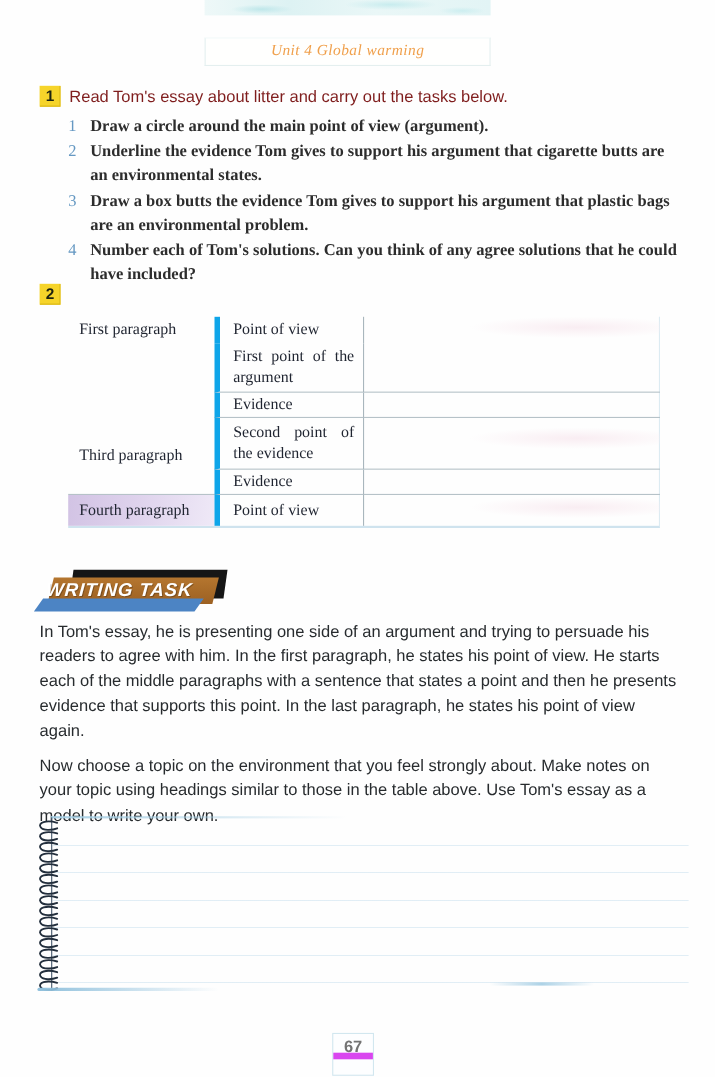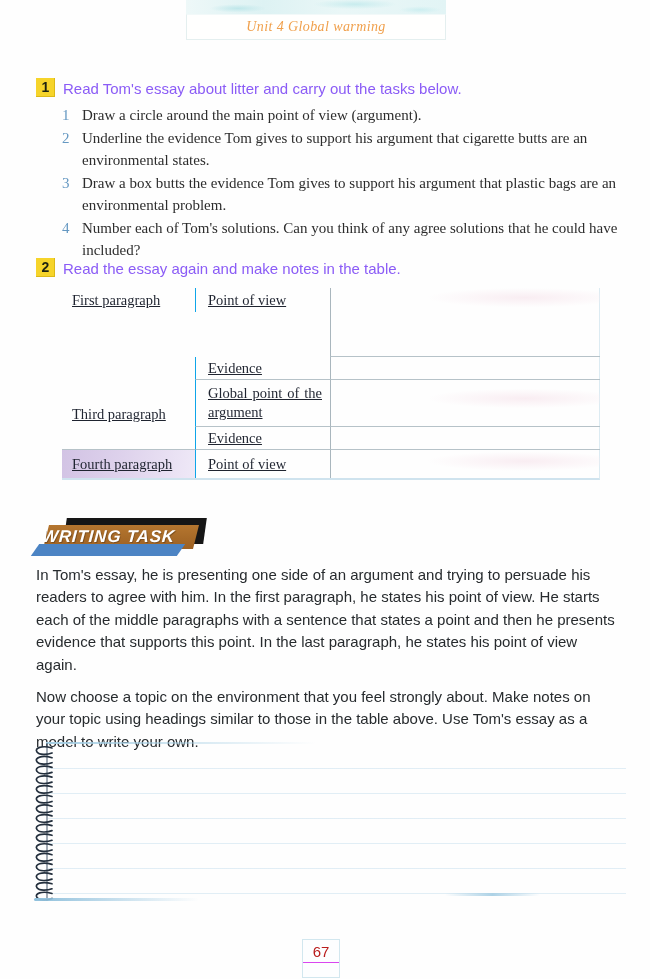--- a/index.html
+++ b/index.html
@@ -21,21 +21,21 @@
       radial-gradient(ellipse 40px 6px at 20% 60%, #bfe7ea 0%, rgba(191,231,234,0) 70%),
       radial-gradient(ellipse 60px 7px at 65% 30%, #c8ecee 0%, rgba(200,236,238,0) 70%),
       radial-gradient(ellipse 30px 5px at 90% 70%, #cdeef0 0%, rgba(205,238,240,0) 70%),
       linear-gradient(90deg, #eef8f8 0%, #ddf2f3 30%, #eaf7f7 60%, #e2f4f5 100%);
   }
   .unit-title-box {
     height: 26px;
     background: #fffffe;
     border: 1px solid #e4efef;
     border-top: 1px solid #f2f9f9;
-    display: flex; align-items: center; justify-content: center;
+    display: flex; align-items: center; justify-content: center; margin-top: 20px;
   }
   .unit-title {
     font-family: "Liberation Serif", serif;
     font-style: italic;
     font-size: 14px;
     letter-spacing: 0.4px;
     color: #f0a04c;
   }
 
   
@@ -44,47 +44,46 @@
   .task-2 { top: 258px; }
   .task-badge {
     flex: none;
     width: 19px; height: 19px;
     background: #f6d42a;
     box-shadow: inset -1px -1px 0 #dcb917;
     color: #1d2210;
     font-weight: bold; font-size: 14px; line-height: 19px;
     text-align: center;
   }
-  .task-heading { font-size: 15px; line-height: 19px; color: #8b5cf6; padding-top: 1px; }
+  .task-heading { font-size: 15px; line-height: 19px; color: #7f1d1d; padding-top: 1px; }
 
   .sublist {
     position: absolute; left: 62px; top: 104px; width: 556px;
     font-family: "Liberation Serif", serif;
     font-size: 15px; line-height: 22.5px; color: #2d2d2d;
   }
   .subitem { display: flex; }
   .subitem-num { flex: none; width: 20px; color: #6598c2; }
-  .subitem-text { flex: 1; }
+  .subitem-text { flex: 1; font-weight: bold; }
 
   
   .notes-table {
     position: absolute; left: 62px; top: 288px; width: 538px;
     display: grid;
     grid-template-columns: 133px 135px 270px;
     grid-template-rows: 24px 45px 23px 47px 23px 28px;
     font-family: "Liberation Serif", serif;
     font-size: 14.5px; line-height: 19px; color: #1f2430;
     border-bottom: 2px solid #cfe3ee;
     border-right: 1px solid #dcebf2;
-    text-decoration: underline;
   }
   .tc { display: flex; align-items: center; padding: 0 8px 0 12px; }
   .tc .cell-text { width: 100%; }
   .col-head { padding-left: 10px; }
-  .col-label { border-left: 1px solid #0ea5e9; }
+  .col-label { border-left: 5px solid #0ea5e9; }
   .col-notes { border-left: 1px solid #a9b6bd; }
   .rule-below { border-bottom: 1px solid #b6c2c8; }
   .cell-purple {
     background: linear-gradient(160deg, #bfa9d6 0%, #ccbae1 35%, #e2d8ef 75%, #f0eaf8 100%);
   }
   .cell-lavender {
     background: linear-gradient(100deg, #d2c3e4 0%, #ded2ec 45%, #efe9f7 100%);
   }
   .justify .cell-text { text-align: justify; }
   .tint {
@@ -150,23 +149,23 @@
   }
   .spiral { position: absolute; left: 0; top: 0; width: 30px; height: 168px; }
 
   
   .page-num-box {
     position: absolute; left: 302px; top: 939px; width: 38px; height: 39px;
     border: 1px solid #d2e7ef; background: #fdfeff;
   }
   .page-num {
     display: block; height: 23px;
-    border-bottom: 1px solid #d946ef;
-    font-weight: normal; font-size: 15px; line-height: 23px;
-    color: #b91c1c; text-align: center;
+    border-bottom: 6px solid #d946ef;
+    font-weight: bold; font-size: 15px; line-height: 23px;
+    color: #737373; text-align: center;
   }
 </style>
 </head>
 <body>
 
 <div class="page">
 
   <div class="unit-header">
     <div class="sky-strip"></div>
     <div class="unit-title-box">
@@ -193,42 +192,44 @@
       <span class="subitem-text">Draw a box butts the evidence Tom gives to support his argument that plastic bags are an environmental problem.</span>
     </div>
     <div class="subitem">
       <span class="subitem-num">4</span>
       <span class="subitem-text">Number each of Tom's solutions. Can you think of any agree solutions that he could have included?</span>
     </div>
   </div>
 
   <div class="task task-2">
     <span class="task-badge">2</span>
-    <span class="task-heading">Read the essay again and make notes in the table.</span>
   </div>
 
   <div class="notes-table">
     <div class="tc col-head g1r1">
       <span class="cell-text">First paragraph</span>
     </div>
     <div class="tc col-head g1r45 rule-below">
       <span class="cell-text">Third paragraph</span>
     </div>
     <div class="tc col-head g1r6 cell-lavender">
       <span class="cell-text">Fourth paragraph</span>
     </div>
 
     <div class="tc col-label" style="grid-area:1/2">
       <span class="cell-text">Point of view</span>
     </div>
+    <div class="tc col-label justify rule-below" style="grid-area:2/2">
+      <span class="cell-text">First point of the argument</span>
+    </div>
     <div class="tc col-label rule-below" style="grid-area:3/2">
       <span class="cell-text">Evidence</span>
     </div>
     <div class="tc col-label justify rule-below" style="grid-area:4/2">
-      <span class="cell-text">Global point of the argument</span>
+      <span class="cell-text">Second point of the evidence</span>
     </div>
     <div class="tc col-label rule-below" style="grid-area:5/2">
       <span class="cell-text">Evidence</span>
     </div>
     <div class="tc col-label" style="grid-area:6/2">
       <span class="cell-text">Point of view</span>
     </div>
 
     <div class="tc col-notes tint" style="grid-area:1/3">
       <span class="cell-text"></span>

